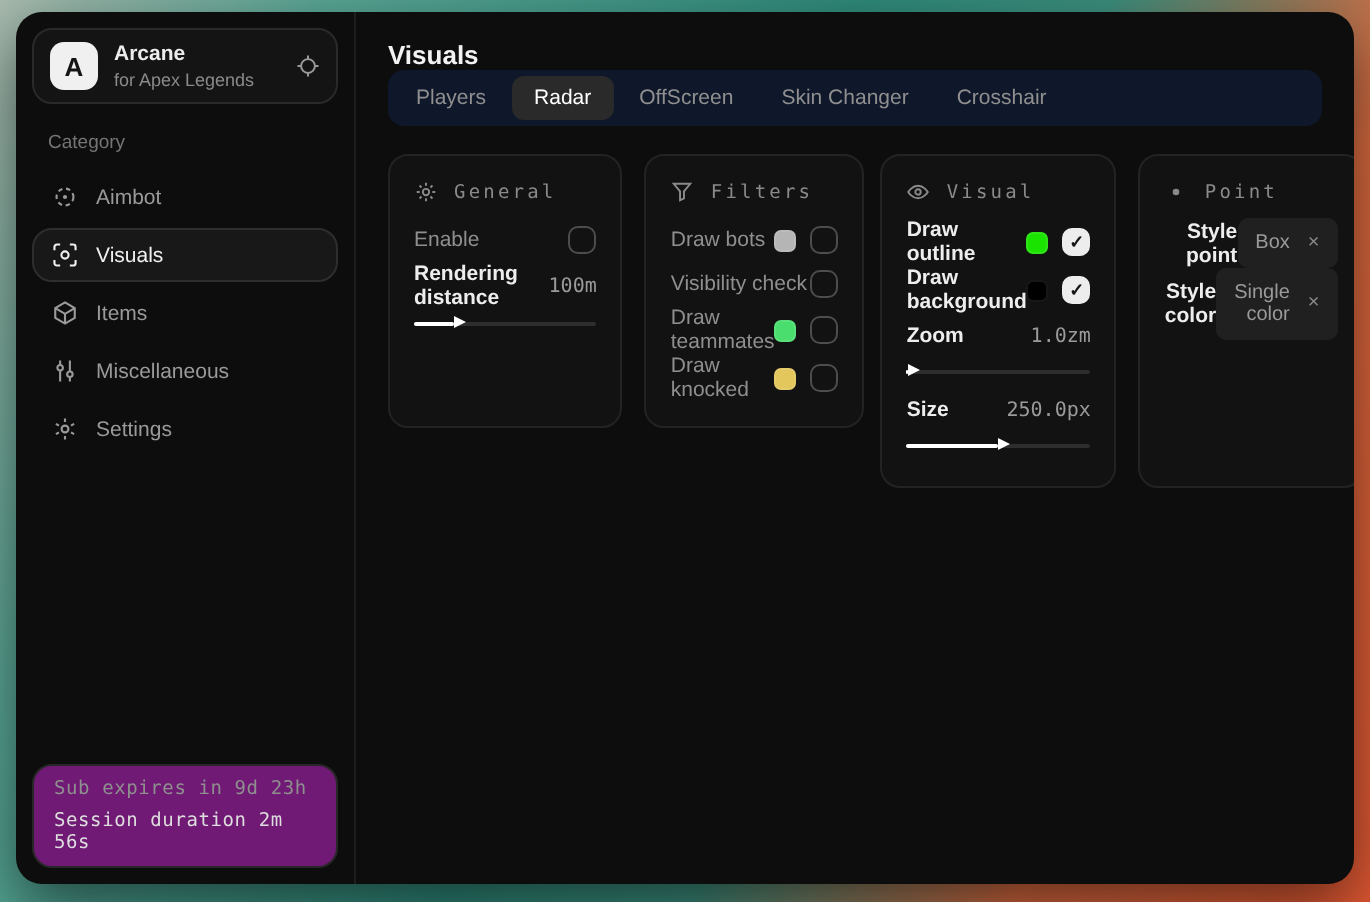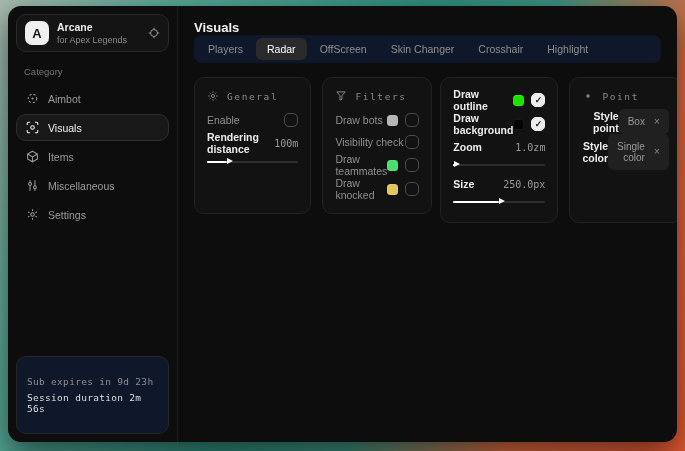--- a/index.html
+++ b/index.html
@@ -20,21 +20,21 @@
   .logo { width:24px; height:24px; border-radius:7px; background:#f0f0f0; color:#151515; font-weight:700; font-size:13px; display:grid; place-items:center; flex:none; }
   .apptext { flex:1; min-width:0; }
   .apptitle { font-size:10.5px; font-weight:700; color:#ececec; }
   .appsub { font-size:9px; color:#8a8a8a; margin-top:2px; }
   .appcard .icon { color:#9a9a9a; display:flex; }
   .seclabel { font-size:9.5px; color:#757575; margin:14px 8px 8px; }
   .nav { display:flex; flex-direction:column; }
   .navitem { display:flex; align-items:center; gap:9px; height:27px; padding:0 9px; border-radius:10px; color:#9a9a9a; font-size:10.5px; border:1px solid transparent; margin-bottom:2px; cursor:pointer; }
   .navitem.active { background:#181818; border-color:#2e2e2e; color:#f0f0f0; }
   .navitem .icon { display:flex; flex:none; }
-  .sessioncard { margin-top:auto; border:1px solid #272727; background:#0f172a; border-radius:10px; padding:19px 10px; font-family:"DejaVu Sans Mono", monospace; }
+  .sessioncard { margin-top:auto; border:1px solid #272727; background:#701a75; border-radius:10px; padding:6px 10px; font-family:"DejaVu Sans Mono", monospace; }
   .sess1 { font-size:9.5px; color:#8f8f8f; letter-spacing:.3px; }
   .sess2 { font-size:9.5px; color:#dedede; margin-top:5px; letter-spacing:.3px; }
   
   .main { flex:1; min-width:0; padding:14px 16px; display:flex; flex-direction:column; }
   .pagetitle { font-size:13px; font-weight:700; color:#f2f2f2; }
   .tabbar { background:#0f172a; border-radius:8px; padding:3px; display:flex; gap:2px; }
   .tab { padding:5px 11px; font-size:10.5px; color:#8f8f8f; border-radius:6px; cursor:pointer; white-space:nowrap; }
   .tab.active { background:#2a2a2a; color:#ffffff; }
   .panels { margin-top:14px; display:grid; grid-template-columns:1.08fr 1fr; gap:8px; align-items:start; }
   .col { display:flex; flex-direction:row; gap:11px; min-width:0; }
@@ -140,21 +140,20 @@
 
   <section class="main">
     <div class="pagetitle">Visuals</div>
 
     <div class="tabbar">
       <div class="tab">Players</div>
       <div class="tab active">Radar</div>
       <div class="tab">OffScreen</div>
       <div class="tab">Skin Changer</div>
       <div class="tab">Crosshair</div>
-      <div class="tab">Highlight</div>
     </div>
 
     <div class="panels">
 
       <div class="col">
 
         <div class="panel">
           <div class="phead">
             <span class="icon">
               <svg width="12" height="12" viewBox="0 0 16 16" fill="none" stroke="currentColor" stroke-width="1.3">
@@ -217,20 +216,29 @@
               <span class="swatch" style="background: rgb(227, 198, 92);"></span>
               <span class="checkbox"></span>
             </span>
           </div>
         </div>
       </div>
 
       <div class="col">
 
         <div class="panel">
+          <div class="phead">
+            <span class="icon">
+              <svg width="12" height="12" viewBox="0 0 16 16" fill="none" stroke="currentColor" stroke-width="1.3">
+                  <path d="M1.5 8S3.9 3.8 8 3.8 14.5 8 14.5 8 12.1 12.2 8 12.2 1.5 8 1.5 8z"></path>
+                  <circle cx="8" cy="8" r="1.8"></circle>
+                </svg>
+            </span>
+            <span>Visual</span>
+          </div>
           <div class="row">
             <span class="label emph">Draw outline</span>
             <span class="controls">
               <span class="swatch" style="background: rgb(27, 227, 0);"></span>
               <span class="checkbox checked">
                   <span class="tick"></span>
                 </span>
             </span>
           </div>
           <div class="row">

